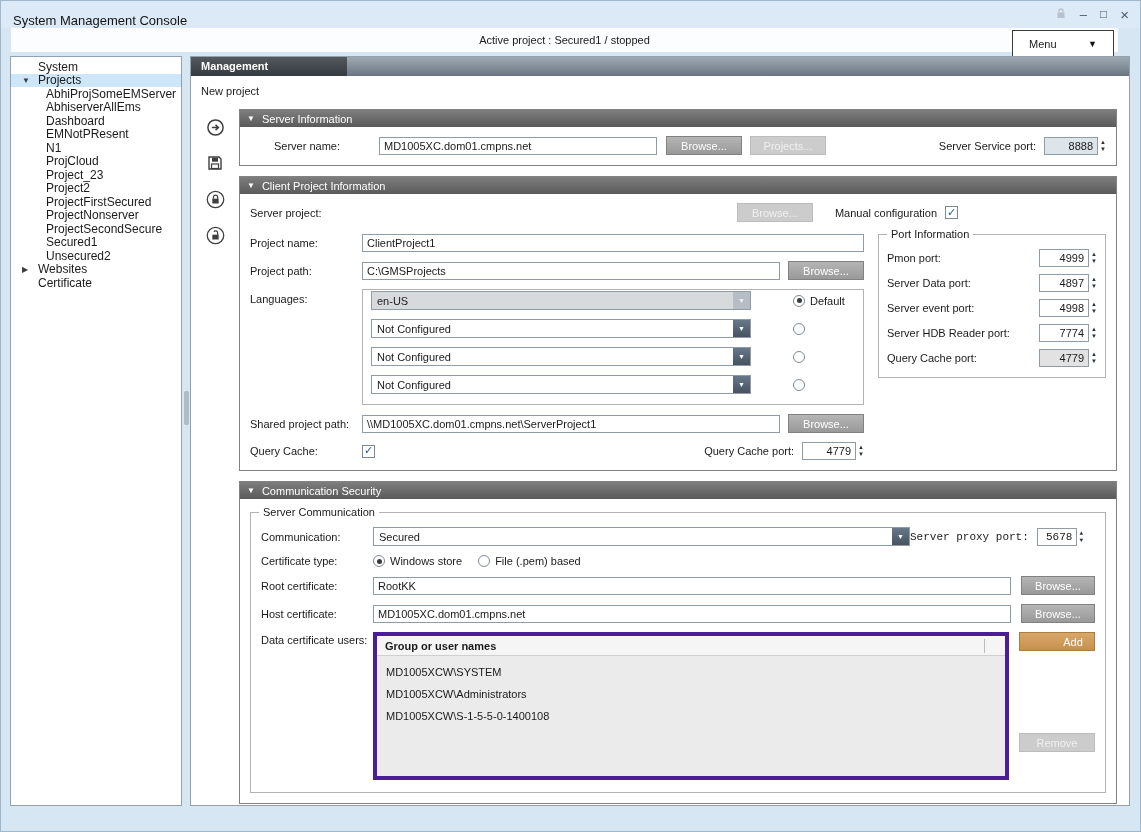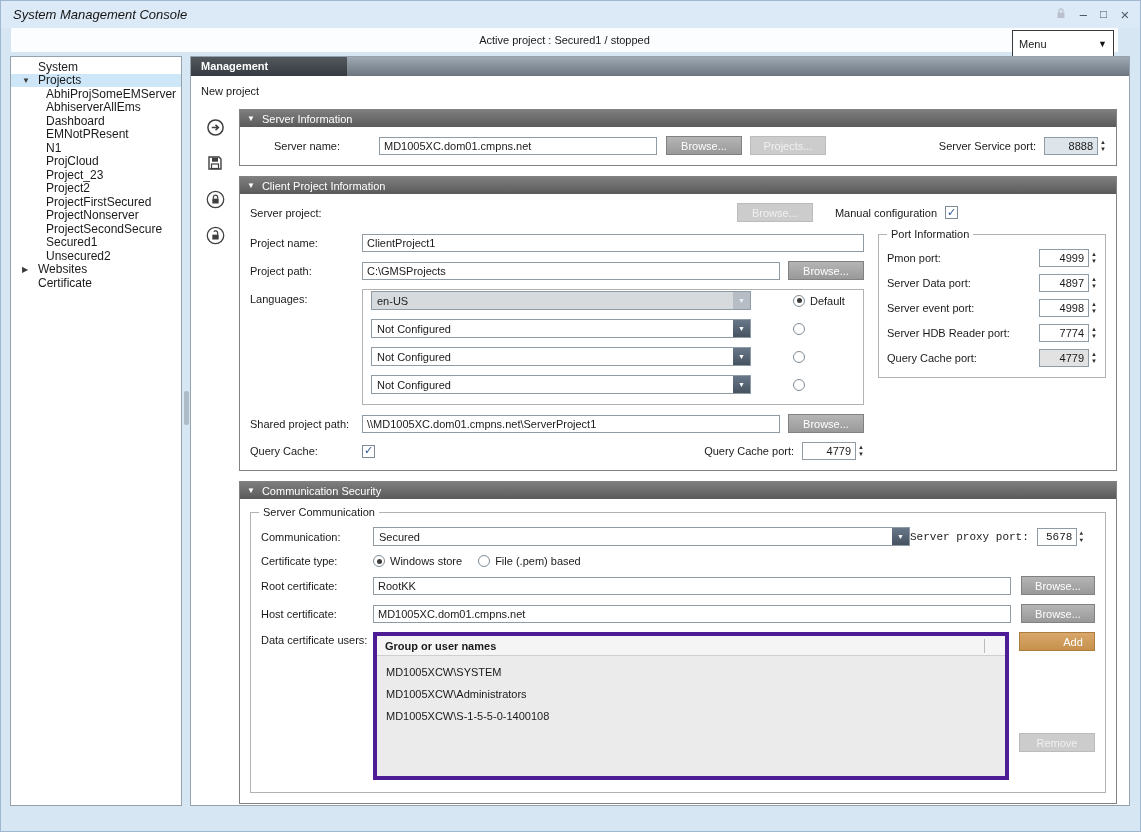--- a/index.html
+++ b/index.html
@@ -6,30 +6,30 @@
   html,body { width:1141px; height:832px; }
   body {
     position:relative; overflow:hidden;
     background:#d7e6f3;
     font-family:"Liberation Sans","DejaVu Sans",sans-serif;
     font-size:11px; color:#1a1a1a; cursor:default;
   }
   .frame { position:absolute; inset:0; border:1px solid #9fb8cf; pointer-events:none; }
 
   
-  .titlebar { position:absolute; top:0; left:0; right:0; height:28px; background:#dce9f6; display:flex; align-items:center; padding:0 13px;font-style:italic; }
+  .titlebar { position:absolute; top:0; left:0; right:0; height:28px; background:#dce9f6; display:flex; align-items:flex-end; padding:0 13px; }
   .title { font-size:13px; color:#141414; }
   .win-controls { position:absolute; right:12px; top:0; height:28px; display:flex; align-items:center; gap:13px; }
   .wc { color:#4d5a66; font-size:13px; line-height:1; }
   .wc.max { font-size:12px; }
   .wc.close { font-size:15px; }
 
   
   .activebar { position:absolute; top:28px; left:11px; right:23px; height:24px; background:#fcfdfe; display:flex; align-items:center; justify-content:center; }
-  .menu-combo { position:absolute; right:4px; top:2px; width:102px; height:28px; border:1px solid #3a3a3a; background:#fff; display:flex; align-items:center; justify-content:space-between; padding:0 6px; }
+  .menu-combo { position:absolute; right:4px; top:2px; width:102px; height:28px; border:1px solid #3a3a3a; background:#fff; display:flex; align-items:center; justify-content:space-between; padding:0 16px; }
   .menu-arrow { font-size:9px; color:#111; }
 
   
   .sidebar { position:absolute; left:10px; top:56px; width:172px; bottom:26px; background:#fff; border:1px solid #93a2ae; padding-top:3px; overflow:hidden; }
   .tree-row { height:13.5px; display:flex; align-items:center; padding-left:11px; white-space:nowrap; }
   .tree-row.indent-1 { padding-left:19px; }
   .tree-row.selected { background:#cde7f8; }
   .expander { width:16px; font-size:8px; color:#3c3c3c; flex-shrink:0; }
   .tree-label { font-size:12px; }
 

